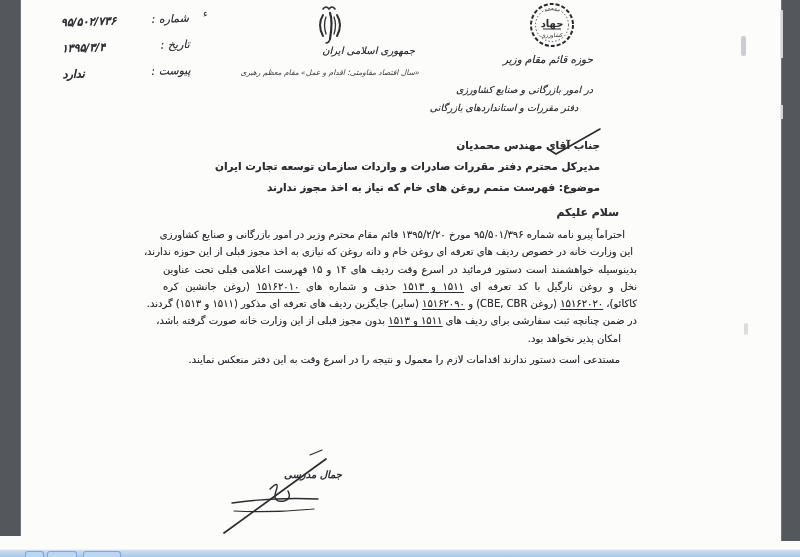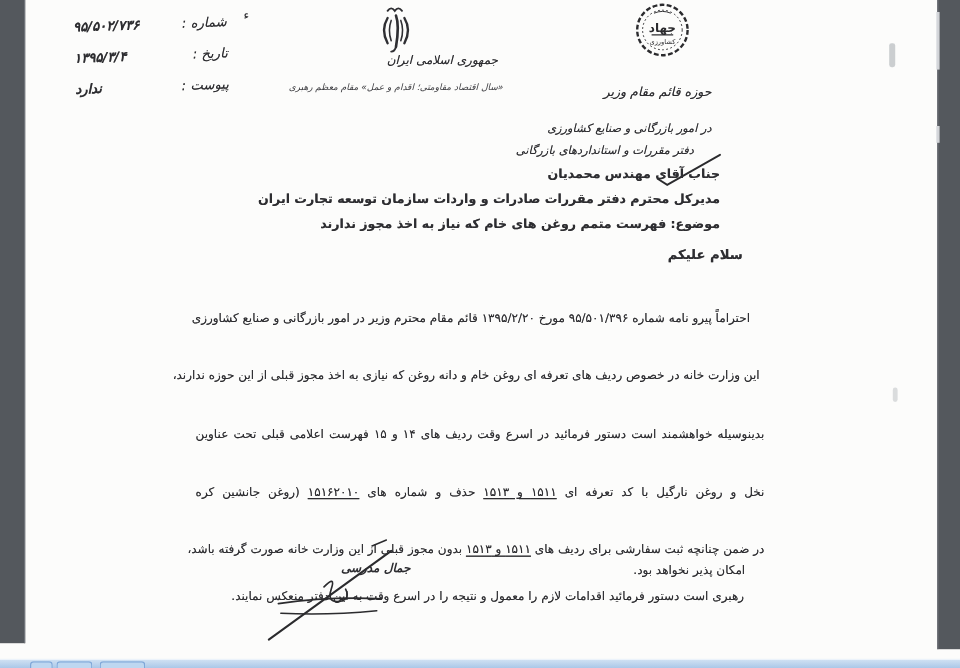--- a/index.html
+++ b/index.html
@@ -21,30 +21,30 @@
   .rtl{direction:rtl;unicode-bidi:isolate;}
   .fuzz{text-shadow:0 0 .5px rgba(40,40,40,.55);}
   #meta{left:62px;top:14px;width:128px;transform:rotate(-2deg);font-size:11px;font-style:italic;}
   .meta-row{display:flex;justify-content:space-between;margin-bottom:13px;direction:rtl;}
   .meta-val{font-weight:bold;letter-spacing:.5px;}
   #corner-mark{left:203px;top:8px;font-size:10px;}
   #country{left:245px;top:45px;width:170px;text-align:right;font-style:italic;
            font-size:10px;font-weight:normal;}
   #slogan{left:238px;top:68px;width:184px;text-align:center;font-style:italic;
           font-size:7.5px;color:#3c3c40;}
-  .orgline{text-align:right;font-style:italic;margin-top:18px;}
+  .orgline{text-align:right;font-style:italic;}
   #org1{left:430px;top:53px;width:163px;font-size:10.5px;}
   #org2{left:415px;top:84px;width:178px;font-size:9.5px;}
   #org3{left:415px;top:102px;width:178px;font-size:9.5px;text-align:center;}
   #recipient{left:180px;top:135px;width:420px;text-align:right;font-weight:bold;
              font-size:10.5px;line-height:21px;}
   #salutation{left:296px;top:206px;width:323px;text-align:right;font-size:11px;font-weight:bold;}
   #body{left:163px;top:226px;width:474px;font-size:10px;}
   .body-line{white-space:nowrap;height:17.3px;line-height:17.3px;text-align:right;direction:rtl;}
-  .body-line.just{text-align:justify;text-align-last:justify;margin-top:31px;}
+  .body-line.just{text-align:justify;text-align-last:justify;}
   .body-line u{text-underline-offset:2px;}
   #closing{margin-top:4px;padding-right:17px;text-align:right;direction:rtl;
            white-space:nowrap;font-size:10px;line-height:17px;}
   #signature{left:212px;top:445px;width:140px;height:96px;}
   #signature-name{position:absolute;top:24px;right:10px;font-size:10px;font-weight:bold;
                   font-style:italic;white-space:nowrap;}
   svg{display:block;}
 </style>
 </head>
 <body>
@@ -122,24 +122,25 @@
   </div>
 
   <div id="salutation" class="abs rtl fuzz">سلام علیکم</div>
 
   <div id="body" class="abs fuzz">
     <div>
         <div class="body-line just" style="padding-right:12px">احتراماً پیرو نامه شماره ۹۵/۵۰۱/۳۹۶ مورخ ۱۳۹۵/۲/۲۰ قائم مقام محترم وزیر در امور بازرگانی و صنایع کشاورزی</div>
         <div class="body-line just" style="padding-right:4px">این وزارت خانه در خصوص ردیف های تعرفه ای روغن خام و دانه روغن که نیازی به اخذ مجوز قبلی از این حوزه ندارند،</div>
         <div class="body-line just" style="padding-right:0px">بدینوسیله خواهشمند است دستور فرمائید در اسرع وقت ردیف های ۱۴ و ۱۵ فهرست اعلامی قبلی تحت عناوین</div>
         <div class="body-line just" style="padding-right:0px">نخل و روغن نارگیل با کد تعرفه ای <u>۱۵۱۱ و ۱۵۱۳</u> حذف و شماره های <u>۱۵۱۶۲۰۱۰</u> (روغن جانشین کره</div>
+        <div class="body-line just" style="padding-right:0px">کاکائو)، <u>۱۵۱۶۲۰۲۰</u> (روغن CBE, CBR) و <u>۱۵۱۶۲۰۹۰</u> (سایر) جایگزین ردیف های تعرفه ای مذکور (۱۵۱۱ و ۱۵۱۳) گردند.</div>
         <div class="body-line just" style="padding-right:0px">در ضمن چنانچه ثبت سفارشی برای ردیف های <u>۱۵۱۱ و ۱۵۱۳</u> بدون مجوز قبلی از این وزارت خانه صورت گرفته باشد،</div>
         <div class="body-line" style="padding-right:16px">امکان پذیر نخواهد بود.</div>
       </div>
-    <div id="closing">رهبری است دستور فرمائید اقدامات لازم را معمول و نتیجه را در اسرع وقت به این دفتر منعکس نمایند.</div>
+    <div id="closing">مستدعی است دستور ندارند اقدامات لازم را معمول و نتیجه را در اسرع وقت به این دفتر منعکس نمایند.</div>
   </div>
 
   <div id="signature" class="abs">
     <div id="signature-name" class="rtl">جمال مدرسی</div>
     <svg width="140" height="96" viewBox="0 0 140 96" fill="none" stroke="#2b2b2e" stroke-linecap="round">
       <path d="M12 88 L114 14" stroke-width="1.7"></path>
       <path d="M20 58 q42 -6 86 -4" stroke-width="1.4"></path>
       <path d="M22 66 q38 2 80 -2" stroke-width="1.2"></path>
       <path d="M58 44 q10 -10 6 2 q-4 12 8 10 q8 -2 4 -10" stroke-width="1.4"></path>
       <path d="M98 10 l12 -5" stroke-width="1.2"></path>

